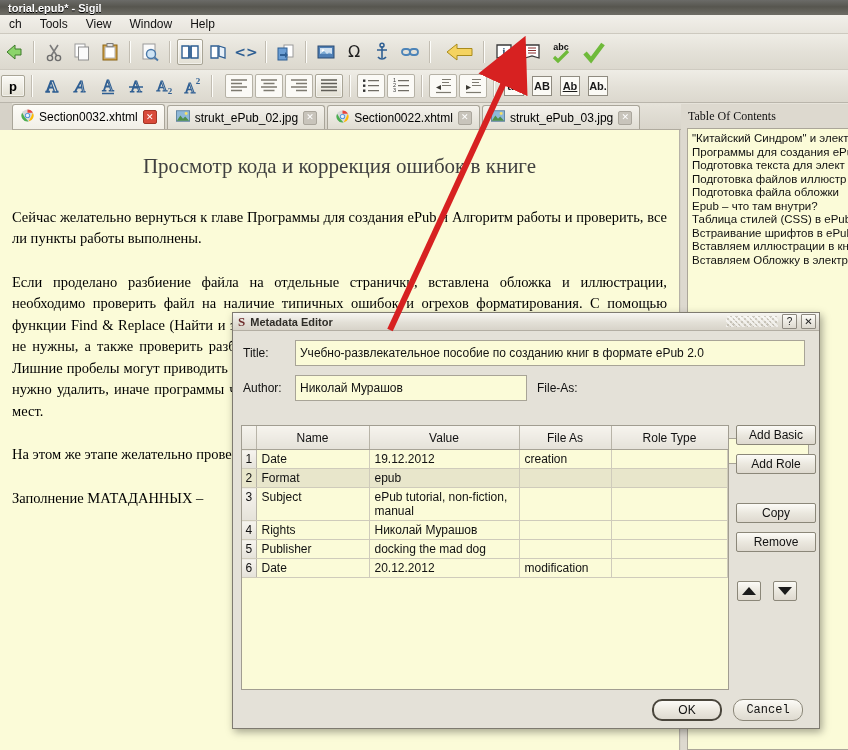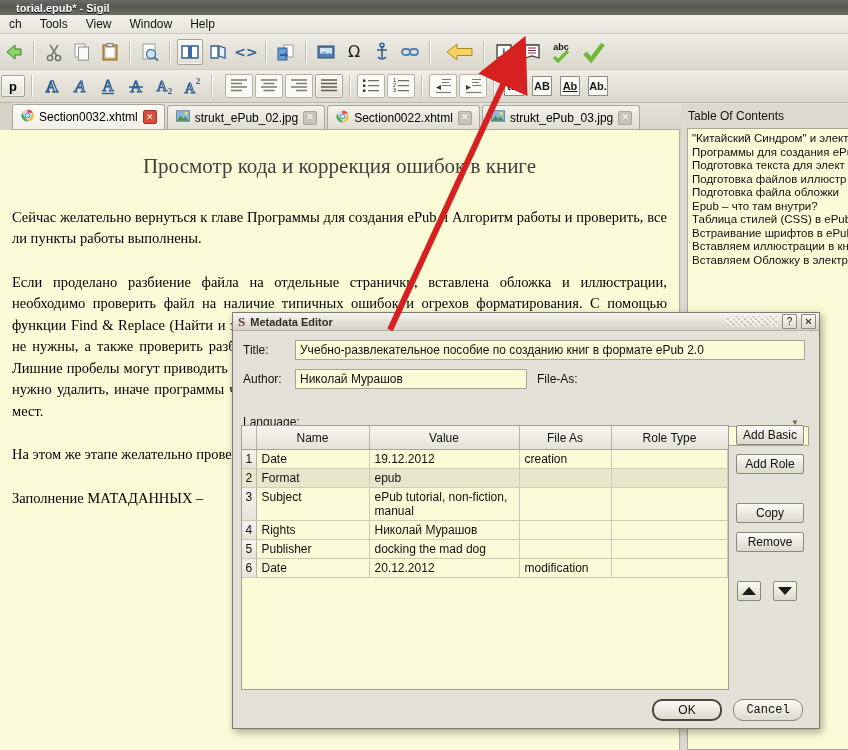--- a/index.html
+++ b/index.html
@@ -11,21 +11,21 @@
     -webkit-font-smoothing:antialiased;
   }
   
   #titlebar{
     position:absolute;left:0;top:0;width:848px;height:15px;
     background:linear-gradient(to bottom,#6b6b68 0%,#57564f 45%,#6e6d66 100%);
     color:#fff;font-size:11px;font-weight:bold;
     display:flex;align-items:center;
     padding-left:0;box-sizing:border-box;overflow:hidden;
   }
-  #titlebar .ttl{margin-left:16px;white-space:nowrap;text-shadow:0 1px 0 #000;}
+  #titlebar .ttl{margin-left:8px;white-space:nowrap;text-shadow:0 1px 0 #000;}
   
   #menubar{
     position:absolute;left:0;top:15px;width:848px;height:19px;
     background:linear-gradient(to bottom,#f2f0ea 0%,#e7e4dc 100%);
     border-bottom:1px solid #cdc9bf;
     display:flex;align-items:flex-start;box-sizing:border-box;
   }
   #menubar .mi{font-size:12px;padding:2px 9px;white-space:nowrap;color:#111;}
   
   .toolbar{
@@ -100,20 +100,21 @@
     font-size:14.5px;line-height:1.48;color:#000;
   }
   
   #toc{
     position:absolute;left:681px;top:104px;width:167px;height:646px;
     background:#ddd9cf;box-sizing:border-box;
   }
   #toc .hdr{
     font-size:12px;padding:5px 0 4px 7px;color:#111;
     background:#ddd9cf;
+    font-family:Liberation Serif, serif;
   }
   #toc .list{
     position:absolute;left:6px;top:24px;right:0;bottom:0;
     background:#fbfbd8;border:1px solid #aba699;border-right:none;
     box-sizing:border-box;padding:3px 0 0 4px;overflow:hidden;
   }
   #toc .li{font-size:11.5px;line-height:13.5px;white-space:nowrap;color:#111;}
   
   #dlg{
     position:absolute;left:232px;top:312px;width:588px;height:417px;
@@ -139,21 +140,21 @@
   .titbtn{
     width:15px;height:15px;margin-left:4px;border:1px solid #8d8980;
     background:linear-gradient(to bottom,#fcfbf7,#ddd9cf);
     display:flex;align-items:center;justify-content:center;
     font-size:10px;color:#222;box-sizing:border-box;border-radius:1px;
   }
   .frow{display:flex;align-items:center;padding:0 10px;margin-top:9px;}
   .flabel{font-size:12px;color:#111;white-space:nowrap;}
   .finput{
     background:#fbfbd8;border:1px solid #a8a497;box-sizing:border-box;
-    height:20px;font-size:12px;color:#111;padding:3px 4px;
+    height:20px;font-size:12px;color:#111;padding:12px 4px;
     display:flex;align-items:center;white-space:nowrap;overflow:hidden;
     font-family:"Liberation Sans","DejaVu Sans",sans-serif;
   }
   .combo{position:relative;}
   
   #tblwrap{
     position:absolute;left:241px;top:425px;width:488px;height:265px;
     background:#fbfbd8;border:1px solid #a19d91;box-sizing:border-box;overflow:hidden;
   }
   table{border-collapse:collapse;width:100%;font-size:12px;table-layout:fixed;}
@@ -166,21 +167,21 @@
     border-right:1px solid #cfcbbb;border-bottom:1px solid #cfcbbb;
     padding:2px 5px;vertical-align:top;color:#111;
   }
   tbody tr.alt td{background:#e8e6cb;}
   td.num,th.num{
     text-align:center;background:linear-gradient(to bottom,#f6f4ee,#e5e2d9);
     border-right:1px solid #b8b4a8;color:#111;padding:2px 0;
   }
   
   .sbtn{
-    position:absolute;width:68px;height:20px;
+    position:absolute;width:80px;height:20px;
     border:1px solid #8b8administrator;border:1px solid #8b8779;border-radius:2px;
     background:linear-gradient(to bottom,#fcfbf7 0%,#ebe8df 50%,#ded9cf 100%);
     font-size:12px;display:flex;align-items:center;justify-content:center;
     box-sizing:border-box;color:#111;
   }
   .arrbtn{
     position:absolute;width:24px;height:20px;border:1px solid #8b8779;border-radius:2px;
     background:linear-gradient(to bottom,#fcfbf7 0%,#ebe8df 50%,#ded9cf 100%);
     display:flex;align-items:center;justify-content:center;box-sizing:border-box;
   }

